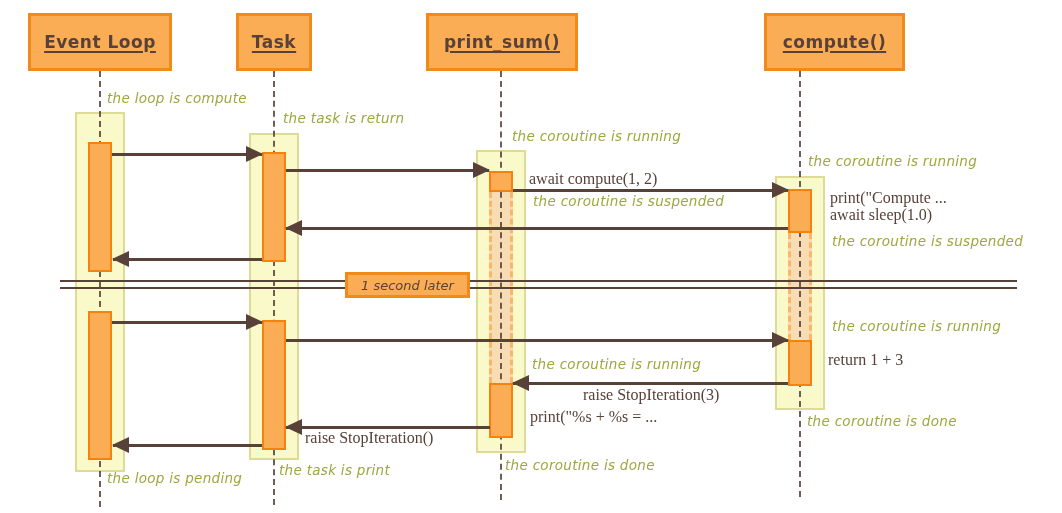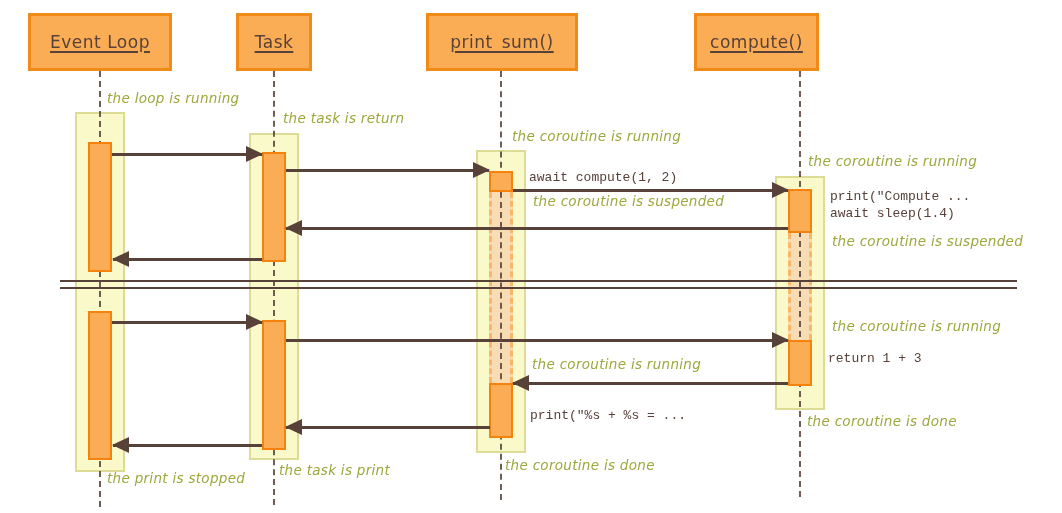--- a/index.html
+++ b/index.html
@@ -4,21 +4,21 @@
 <style>
   html,body{margin:0;padding:0;background:#fff;}
   .diagram{
     position:relative;width:1062px;height:513px;background:var(--background,#fff);
     font-family:"DejaVu Sans",sans-serif;overflow:hidden;
   }
   
   .participant{
     position:absolute;top:13px;height:58px;box-sizing:border-box;
     background:var(--orange_fill,#FBAD55);border:3px solid var(--orange_border,#F08A18);
-    display:flex;align-items:center;justify-content:center;
+    display:flex;align-items:center;justify-content:center;font-weight:bold;
   }
   .participant span{
     color:var(--ink,#584139);font-size:17px;letter-spacing:.5px;
     text-decoration:underline;text-underline-offset:3px;text-decoration-thickness:1.5px;
     white-space:nowrap;
   }
   
   .lifeline{position:absolute;width:0;border-left:2px dashed var(--ink,#584139);opacity:.85;}
   
   .lane{
@@ -57,21 +57,21 @@
     display:flex;align-items:center;justify-content:center;
   }
   .divider-box span{font-style:italic;font-size:13px;color:var(--ink,#584139);white-space:nowrap;}
   
   .state-label{
     position:absolute;font-style:italic;font-size:13.5px;letter-spacing:.3px;
     color:var(--green,#9CA83C);white-space:nowrap;
   }
   
   .msg-label{
-    position:absolute;font-family:Liberation Mono, monospace;font-size:13px;
+    position:absolute;font-family:Liberation Serif, serif;font-size:16px;
     color:var(--ink,#584139);white-space:nowrap;
   }
 </style>
 </head>
 <body>
 
 <div class="diagram">
 
   <div class="lane" style="left:75px;top:112px;height:360px"></div>
   <div class="lane" style="left:249px;top:133px;height:327px"></div>
@@ -102,46 +102,51 @@
   <div class="arrow right" style="left:286px;top:169px;width:203px"></div>
   <div class="arrow right" style="left:513px;top:189px;width:275px"></div>
   <div class="arrow left" style="left:286px;top:227px;width:502px"></div>
   <div class="arrow left" style="left:113px;top:258px;width:149px"></div>
   <div class="arrow right" style="left:112px;top:321px;width:150px"></div>
   <div class="arrow right" style="left:286px;top:339px;width:502px"></div>
   <div class="arrow left" style="left:513px;top:382px;width:275px"></div>
   <div class="arrow left" style="left:286px;top:426px;width:204px"></div>
   <div class="arrow left" style="left:113px;top:444px;width:149px"></div>
 
+  <div class="divider-box" style="left:345px;top:272px;width:125px;height:26px">
+    <span>1 second later</span>
+  </div>
 
   <div class="participant" style="left:28px;width:144px">
     <span>Event Loop</span>
   </div>
   <div class="participant" style="left:426px;width:152px">
     <span>print_sum()</span>
   </div>
   <div class="participant" style="left:236px;width:76px">
     <span>Task</span>
   </div>
-  <div class="participant" style="left:694px;width:125px">
+  <div class="participant" style="left:764px;width:141px">
     <span>compute()</span>
   </div>
 
-  <div class="state-label" style="left:107px;top:90px">the loop is running</div>
+  <div class="state-label" style="left:107px;top:90px">the loop is compute</div>
   <div class="state-label" style="left:283px;top:110px">the task is return</div>
   <div class="state-label" style="left:512px;top:128px">the coroutine is running</div>
   <div class="state-label" style="left:808px;top:153px">the coroutine is running</div>
   <div class="state-label" style="left:533px;top:193px">the coroutine is suspended</div>
   <div class="state-label" style="left:832px;top:233px">the coroutine is suspended</div>
   <div class="state-label" style="left:832px;top:318px">the coroutine is running</div>
   <div class="state-label" style="left:532px;top:356px">the coroutine is running</div>
   <div class="state-label" style="left:807px;top:413px">the coroutine is done</div>
   <div class="state-label" style="left:505px;top:457px">the coroutine is done</div>
   <div class="state-label" style="left:279px;top:462px">the task is print</div>
-  <div class="state-label" style="left:107px;top:470px">the print is stopped</div>
+  <div class="state-label" style="left:107px;top:470px">the loop is pending</div>
 
   <div class="msg-label" style="left:529px;top:170px">await compute(1, 2)</div>
   <div class="msg-label" style="left:830px;top:189px">print("Compute ...</div>
-  <div class="msg-label" style="left:830px;top:206px">await sleep(1.4)</div>
+  <div class="msg-label" style="left:830px;top:206px">await sleep(1.0)</div>
   <div class="msg-label" style="left:828px;top:351px">return 1 + 3</div>
+  <div class="msg-label" style="left:583px;top:386px">raise StopIteration(3)</div>
   <div class="msg-label" style="left:530px;top:408px">print("%s + %s = ...</div>
+  <div class="msg-label" style="left:305px;top:429px">raise StopIteration()</div>
 
 </div>
 
 </body></html>

